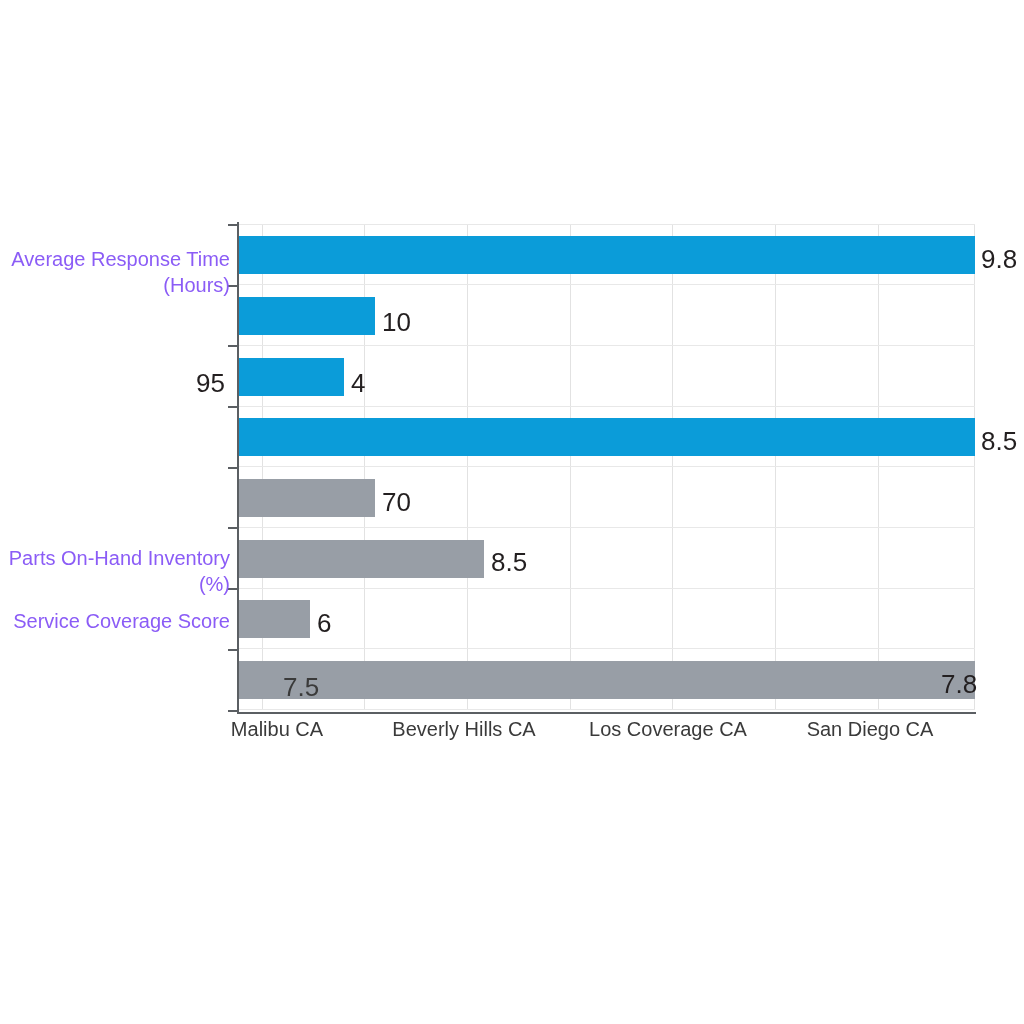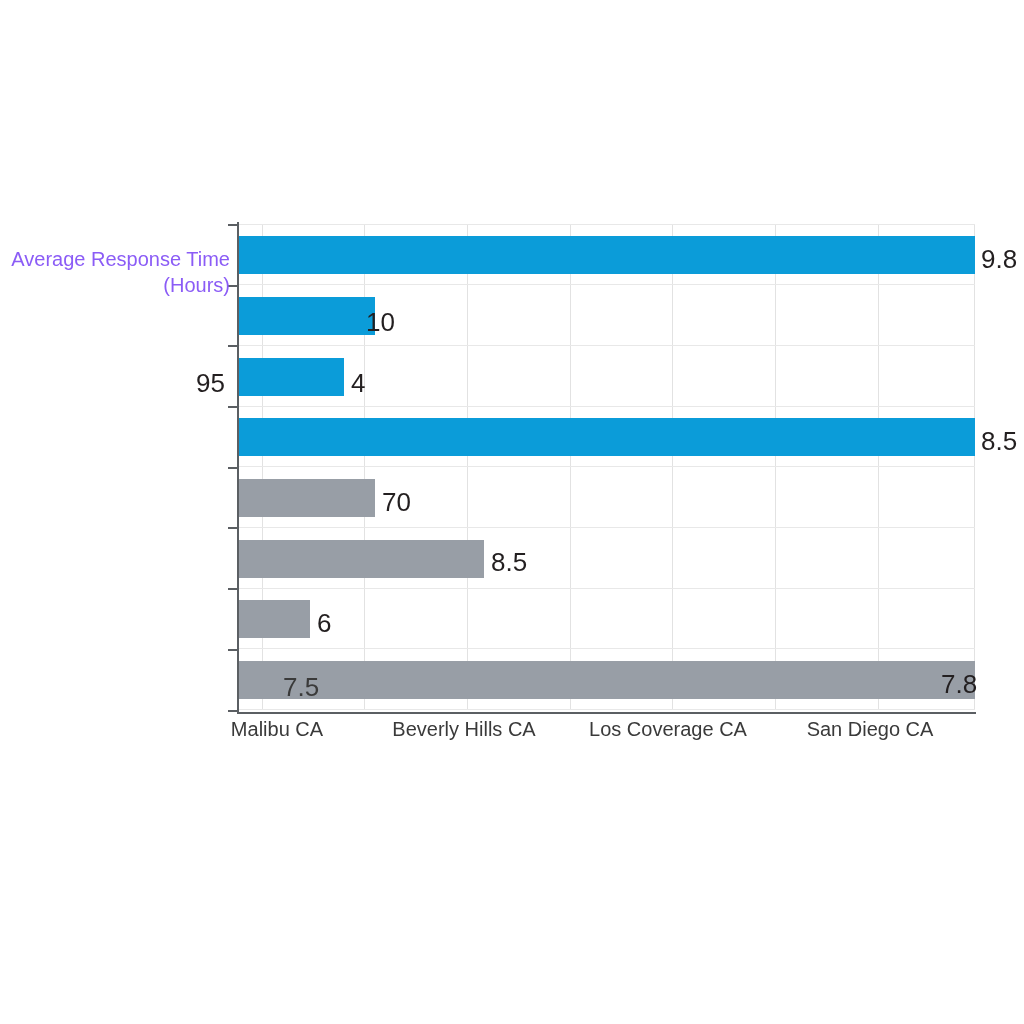--- a/index.html
+++ b/index.html
@@ -140,31 +140,34 @@
   <div class="ytick" style="top:285px"></div>
   <div class="ytick" style="top:345px"></div>
   <div class="ytick" style="top:406px"></div>
   <div class="ytick" style="top:467px"></div>
   <div class="ytick" style="top:527px"></div>
   <div class="ytick" style="top:588px"></div>
   <div class="ytick" style="top:649px"></div>
   <div class="ytick" style="top:710px"></div>
 
   <div class="dlabel" style="left:981px;top:246px">9.8</div>
-  <div class="dlabel" style="left:366px;top:309px">10</div>
+  <div class="dlabel" style="left:382px;top:309px">10</div>
   <div class="dlabel" style="left:351px;top:370px">4</div>
   <div class="dlabel" style="left:981px;top:428px">8.5</div>
   <div class="dlabel" style="left:382px;top:489px">70</div>
   <div class="dlabel" style="left:491px;top:549px">8.5</div>
   <div class="dlabel" style="left:317px;top:610px">6</div>
   <div class="dlabel" style="left:941px;top:671px">7.8</div>
 
   <div class="dlabel" style="left:196px;top:370px">95</div>
 
   <div class="ylab-box" style="top:246px;white-space:pre-line">Average Response Time
 (Hours)</div>
+  <div class="ylab-box" style="top:545px;white-space:pre-line">Parts On-Hand Inventory
+(%)</div>
+  <div class="ylab-box" style="top:608px;white-space:pre-line">Service Coverage Score</div>
 
   <div class="xlabel" style="left:187px;width:180px">Malibu CA</div>
   <div class="xlabel" style="left:374px;width:180px">Beverly Hills CA</div>
   <div class="xlabel" style="left:578px;width:180px">Los Coverage CA</div>
   <div class="xlabel" style="left:780px;width:180px">San Diego CA</div>
 
 </div>
 
 </body></html>

